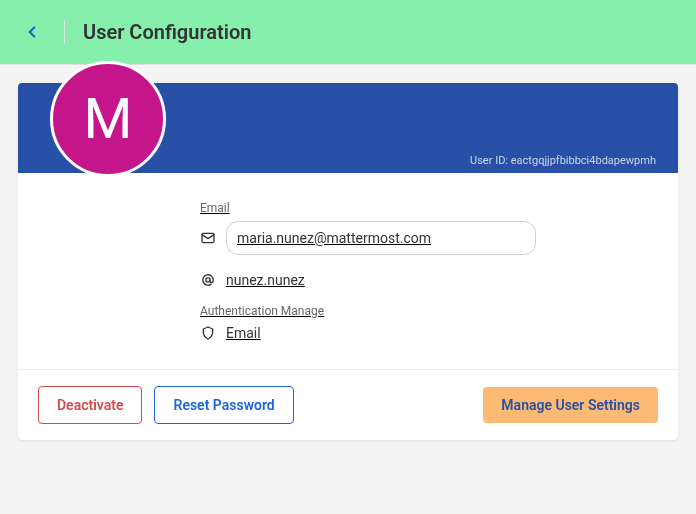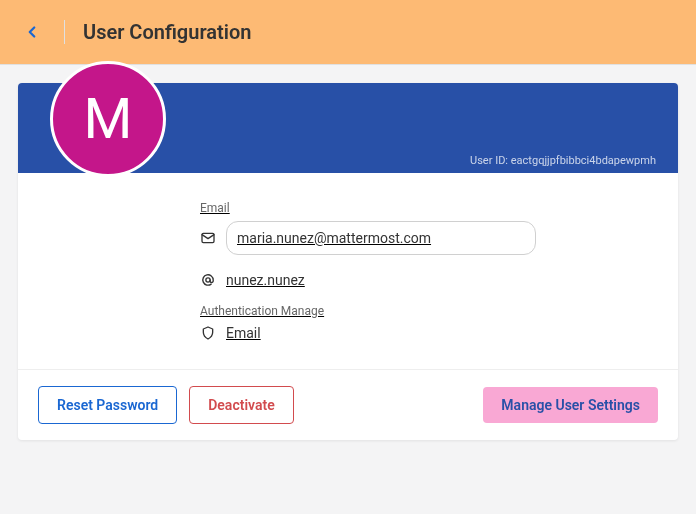--- a/index.html
+++ b/index.html
@@ -4,21 +4,21 @@
   <style>
     * { margin: 0; padding: 0; box-sizing: border-box; }
     body {
       font-family: -apple-system, BlinkMacSystemFont, "Segoe UI", Roboto, "Helvetica Neue", Arial, sans-serif;
       background: #f4f4f5;
       width: 696px;
       height: 514px;
       overflow: hidden;
     }
     .header {
-      background: #fdba74;
+      background: #86efac;
       display: flex;
       align-items: center;
       padding: 20px 0 20px 0;
       border-bottom: 1px solid #e0e0e0;
     }
     .back-btn {
       width: 65px;
       display: flex;
       justify-content: center;
       align-items: center;
@@ -131,21 +131,21 @@
       border: 1px solid #1a67d2;
       color: #1a67d2;
     }
     .btn-deactivate {
       border: 1px solid #d24b4e;
       color: #d24b4e;
     }
     .btn-manage {
       margin-left: auto;
       border: none;
-      background: #f9a8d4;
+      background: #fdba74;
       color: #2850a7;
     }
   </style>
 </head>
 <body>
 
 <div class="header">
   <div class="back-btn">
     <svg viewBox="0 0 24 24" fill="none" stroke="#1a67d2" stroke-width="3" stroke-linecap="round" stroke-linejoin="round">
       <polyline points="15 18 9 12 15 6"></polyline>
@@ -201,18 +201,18 @@
               <path d="M12 3l7 3v5c0 5-3 8-7 10-4-2-7-5-7-10V6l7-3z"></path>
             </svg>
           </span>
           <span class="field-value">Email</span>
         </div>
       </div>
 
     </div>
 
     <div class="actions">
+      <button class="btn btn-deactivate">Deactivate</button>
       <button class="btn btn-reset">Reset Password</button>
-      <button class="btn btn-deactivate">Deactivate</button>
       <button class="btn btn-manage">Manage User Settings</button>
     </div>
   </div>
 </div>
 
 </body></html>

